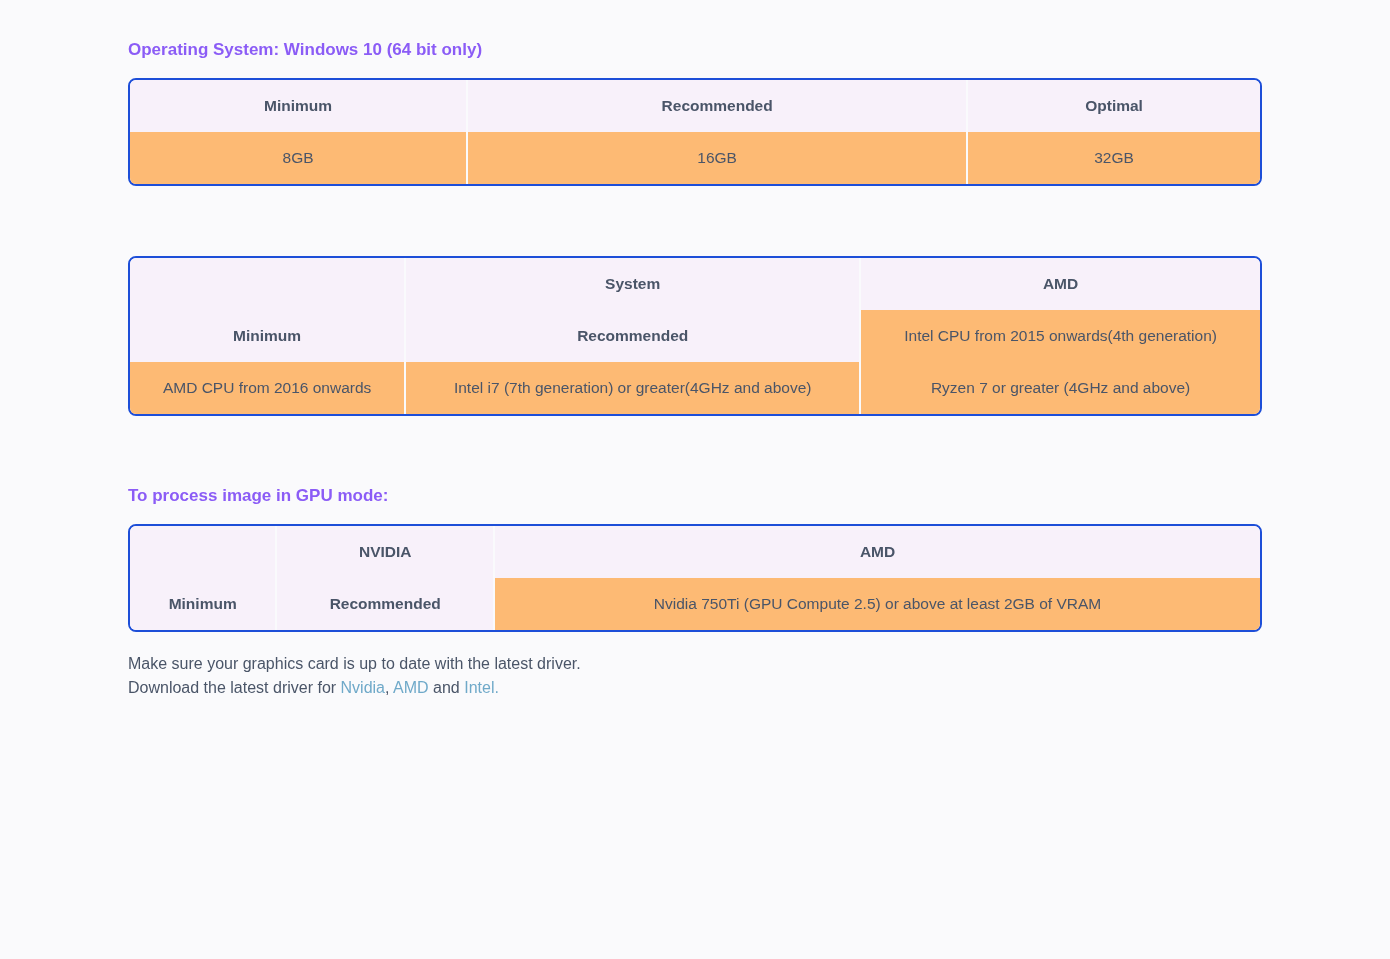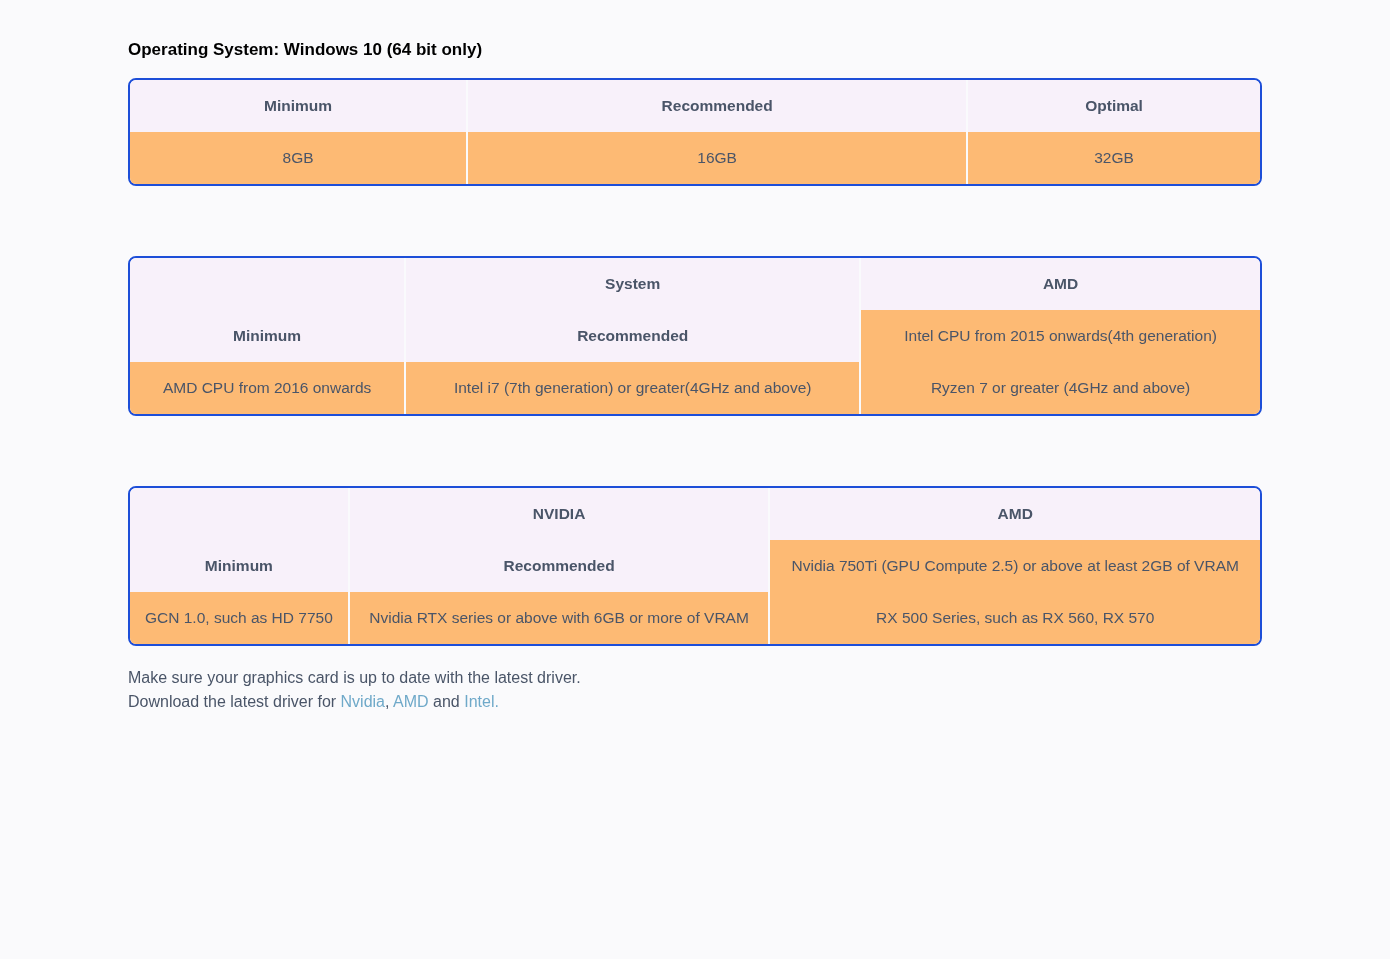--- a/index.html
+++ b/index.html
@@ -18,21 +18,21 @@
     text-align: center;
     font-size: 40px;
     font-weight: 700;
     color: #4a5568;
     margin: 20px 0 80px 0;
     letter-spacing: 0.5px;
   }
   p.subheading {
     font-weight: 700;
     font-size: 17px;
-    color: #000000;
+    color: #8b5cf6;
     margin: 40px 0 18px 0;
   }
   p.subheading.tight {
     margin-top: 20px;
   }
   table {
     width: 100%;
     border-collapse: separate;
     border-spacing: 0;
     text-align: center;
@@ -120,41 +120,37 @@
         </tr>
         <tr>
           <td>AMD CPU from 2016 onwards</td>
           <td>Intel i7 (7th generation) or greater(4GHz and above)</td>
           <td>Ryzen 7 or greater (4GHz and above)</td>
         </tr>
       </tbody>
     </table>
   </div>
 
+  <p class="subheading">To process image in GPU mode:</p>
 
   <div class="table-block last">
     <table>
       <thead>
         <tr>
           <th></th>
           <th>NVIDIA</th>
           <th>AMD</th>
         </tr>
       </thead>
       <tbody>
         <tr>
           <th>Minimum</th>
           <th>Recommended</th>
           <td>Nvidia 750Ti (GPU Compute 2.5) or above at least 2GB of VRAM</td>
         </tr>
-        <tr>
-          <td>GCN 1.0, such as HD 7750</td>
-          <td>Nvidia RTX series or above with 6GB or more of VRAM</td>
-          <td>RX 500 Series, such as RX 560, RX 570</td>
-        </tr>
       </tbody>
     </table>
   </div>
 
   <div class="footer-note">
     <span>Make sure your graphics card is up to date with the latest driver.</span><br>
     <span>Download the latest driver for </span><a href="#">Nvidia</a><span>, </span><a href="#">AMD</a><span> and </span><a href="#">Intel.</a><span></span>
   </div>
 
 </div>

